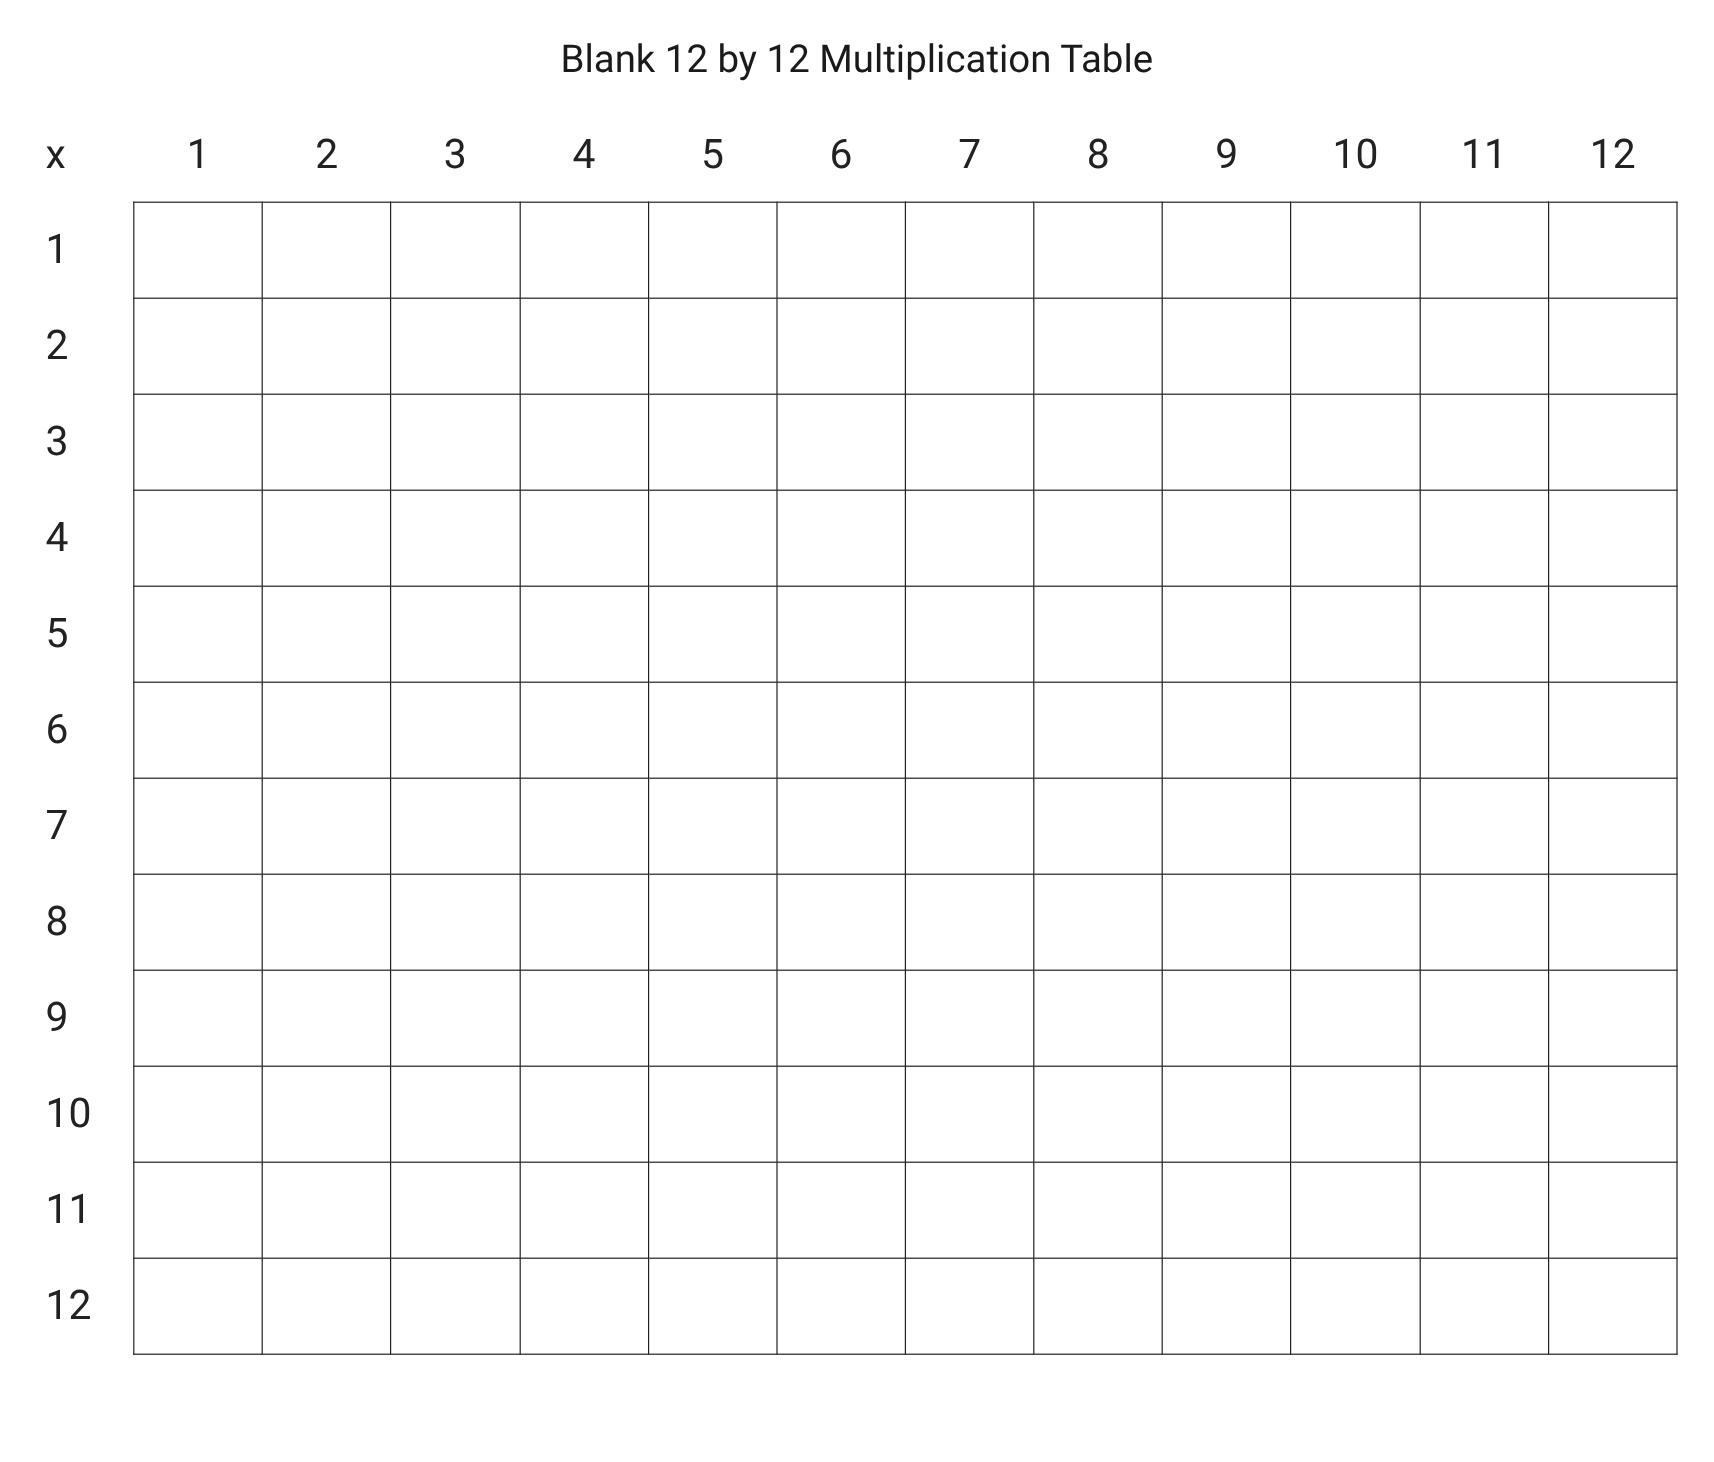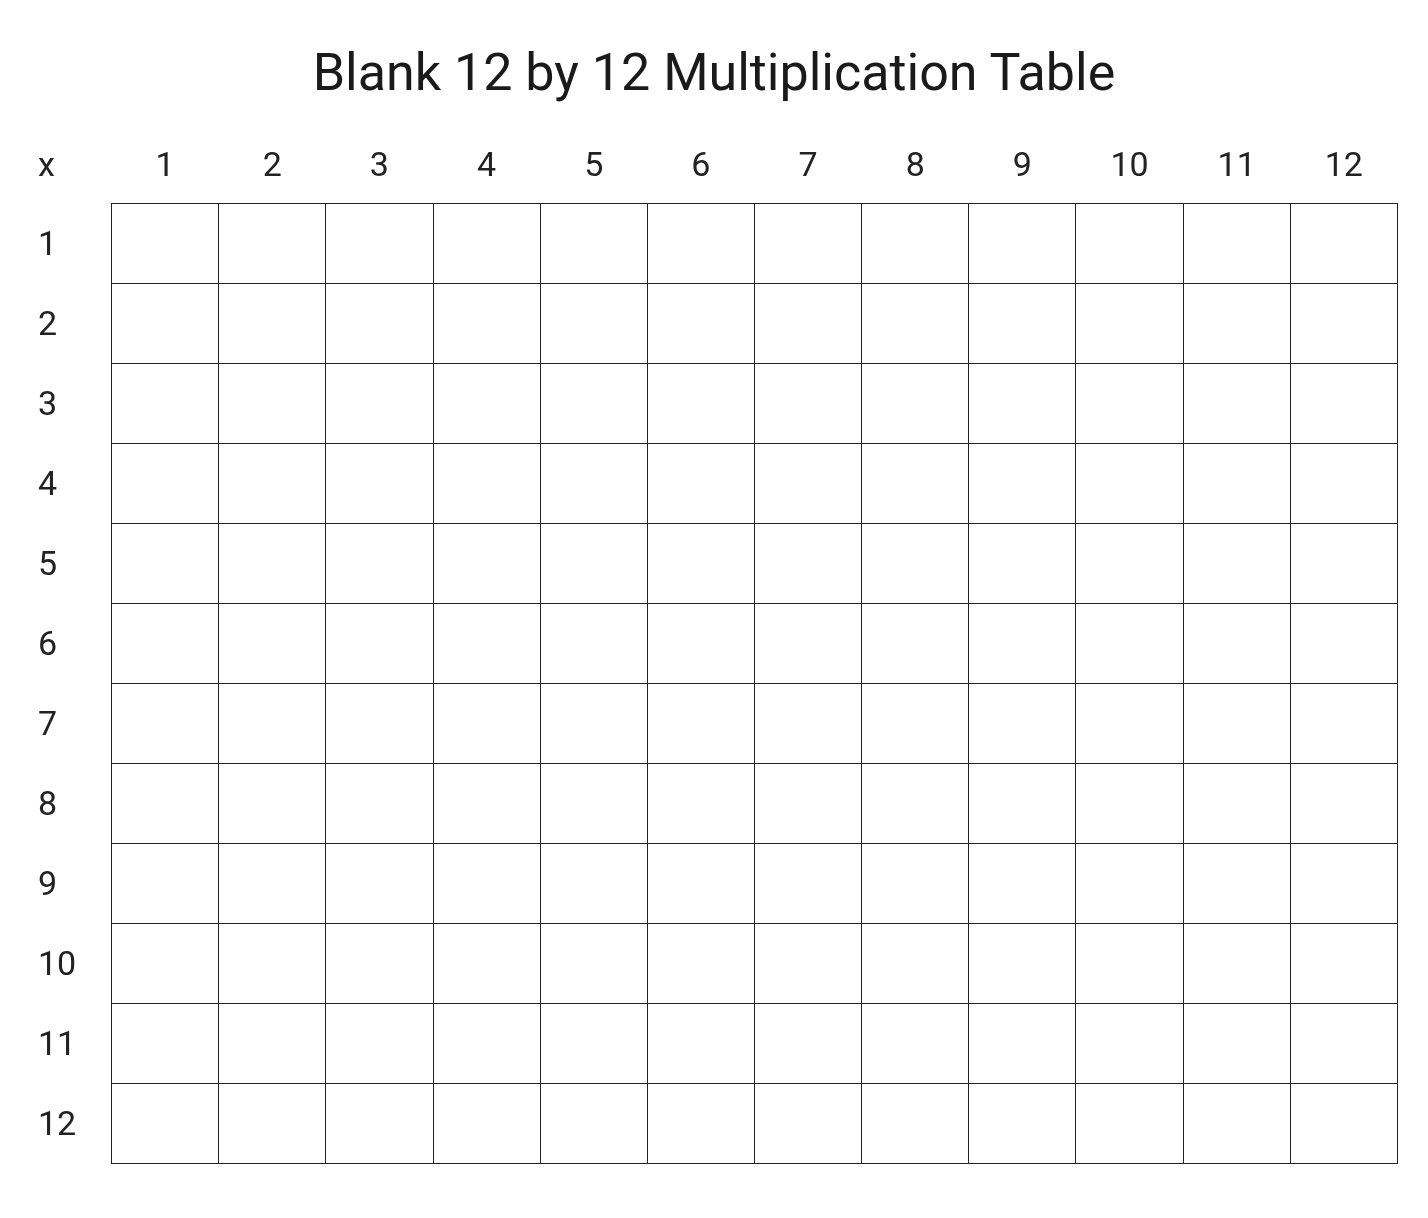--- a/index.html
+++ b/index.html
@@ -10,23 +10,23 @@
     body {
       font-family: -apple-system, BlinkMacSystemFont, "Segoe UI", Roboto, Helvetica, Arial, sans-serif;
       background: #ffffff;
       width: 1428px;
       height: 1218px;
       padding: 20px 30px;
       color: #222;
     }
     .title {
       text-align: center;
-      font-size: 52px;
+      font-size: 32px;
       font-weight: 400;
-      margin-top: 22px;
+      margin-top: 10px;
       margin-bottom: 40px;
       color: #1a1a1a;
     }
     table {
       border-collapse: collapse;
       width: 100%;
     }
     th, td {
       font-size: 34px;
       font-weight: 400;

